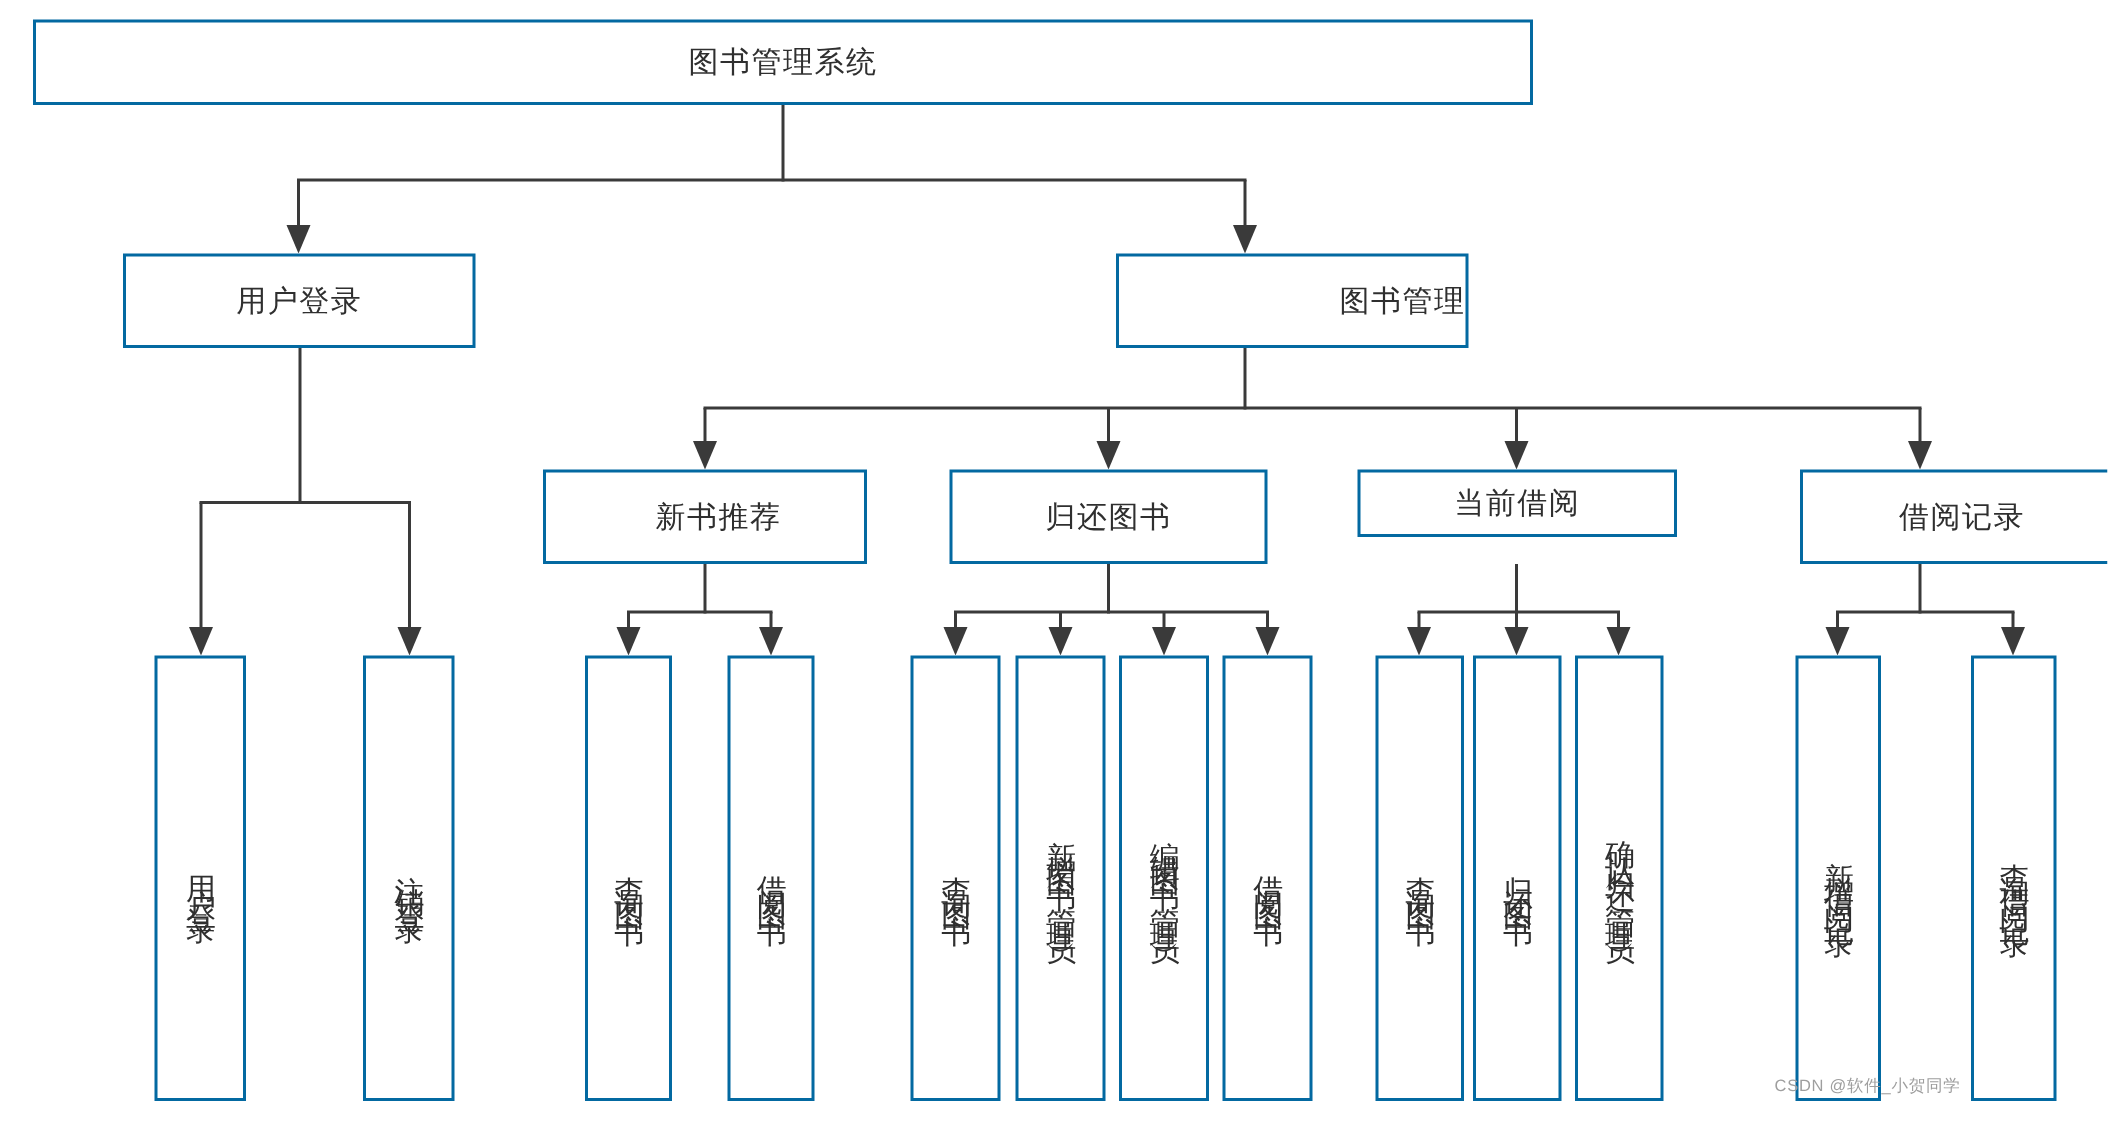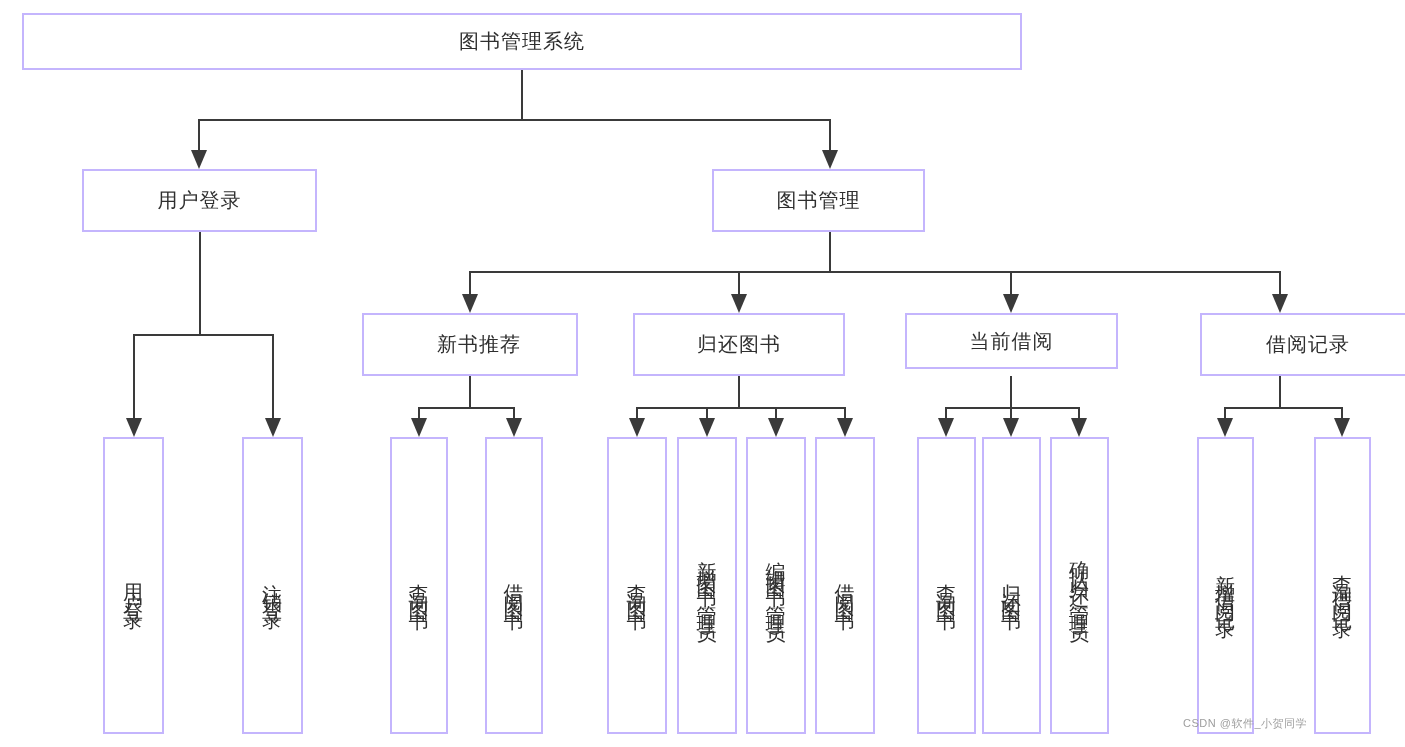--- a/index.html
+++ b/index.html
@@ -10,21 +10,21 @@
     font-family:"Liberation Sans", sans-serif;
     overflow:hidden;
   }
   .connectors {
     position:absolute; left:0; top:0; z-index:1;
     pointer-events:none;
   }
   .box {
     position:absolute;
     box-sizing:border-box;
-    border:2px solid #c4b5fd;
+    border:2px solid #0369a1;
     background:#ffffff;
     display:flex; align-items:center; justify-content:center;
     font-size:20px;
     color:#2f2f2f;
     z-index:2;
     letter-spacing:1px;
   }
   .leaf {
     writing-mode:vertical-rl;
     text-orientation:mixed;
@@ -116,31 +116,31 @@
     </g>
   </svg>
 
   <div class="box" style="left:22px; top:13px; width:1000px; height:57px;">
     <span>图书管理系统</span>
   </div>
 
   <div class="box" style="left:82px; top:169px; width:235px; height:63px;">
     <span>用户登录</span>
   </div>
-  <div class="box" style="left:712px; top:169px; width:213px; height:63px;">
+  <div class="box" style="left:744px; top:169px; width:235px; height:63px;justify-content:flex-end;">
     <span>图书管理</span>
   </div>
 
   <div class="box" style="left:362px; top:313px; width:216px; height:63px;padding-left:18px;">
     <span>新书推荐</span>
   </div>
   <div class="box" style="left:633px; top:313px; width:212px; height:63px;">
     <span>归还图书</span>
   </div>
-  <div class="box" style="left:905px; top:313px; width:213px; height:56px;text-align:center;">
+  <div class="box" style="left:905px; top:313px; width:213px; height:45px;text-align:center;">
     <span>当前借阅</span>
   </div>
   <div class="box" style="left:1172px; top:313px; width:216px; height:63px;margin-left:28px;">
     <span>借阅记录</span>
   </div>
 
   <div class="box leaf" style="left:103px; top:437px; width:61px; height:297px;">
     <span>用户登录</span>
   </div>
   <div class="box leaf" style="left:242px; top:437px; width:61px; height:297px;">

